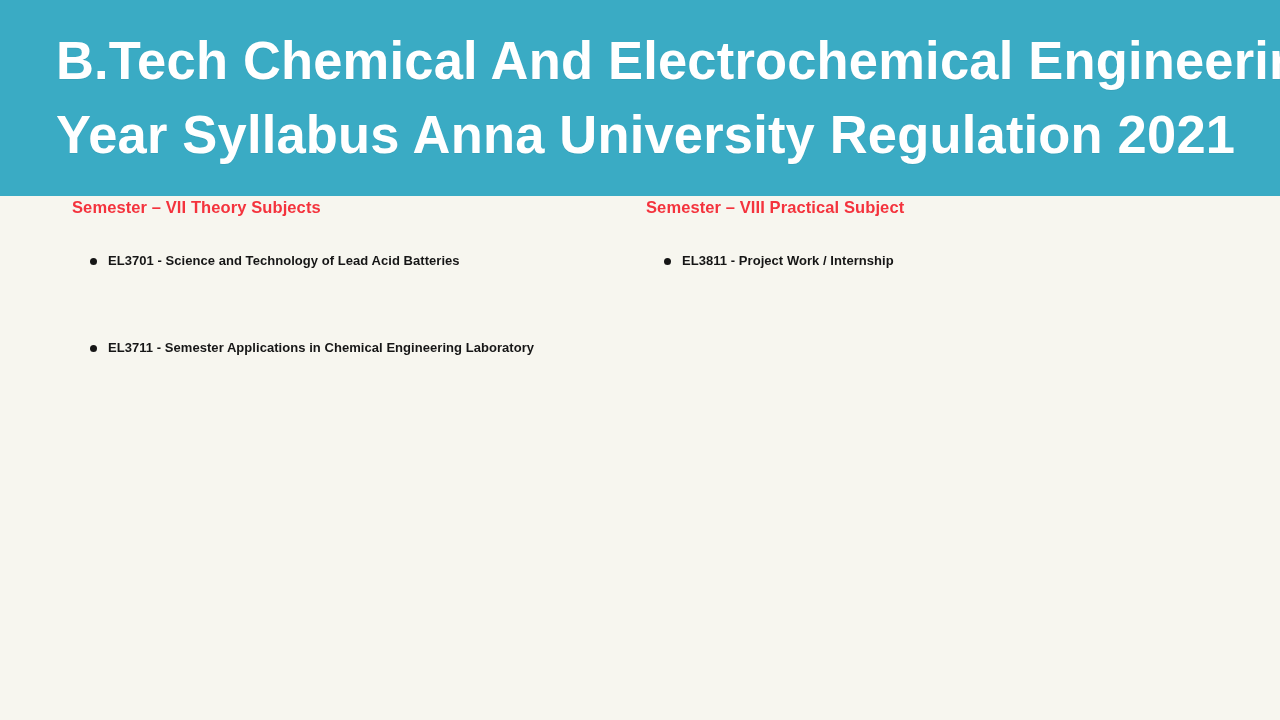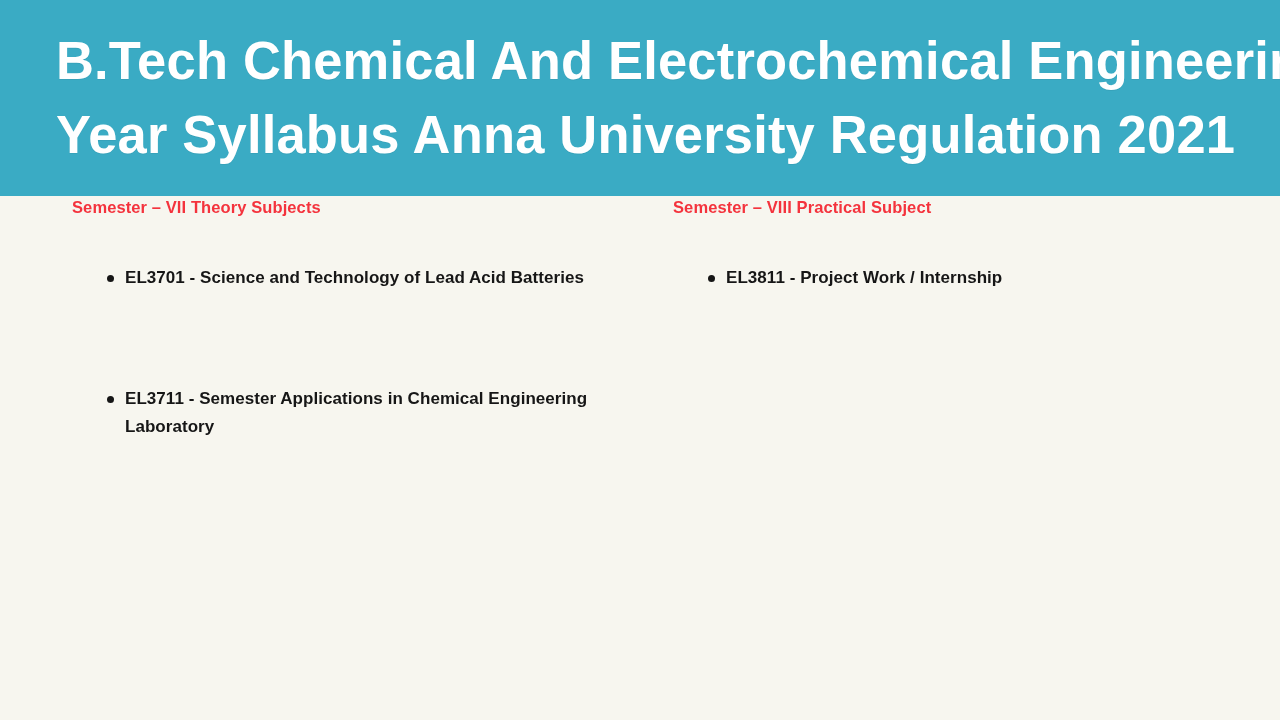--- a/index.html
+++ b/index.html
@@ -65,21 +65,21 @@
     height: 545px;
     box-sizing: border-box;
   }
 
   .col {
     position: absolute;
     top: 0;
     box-sizing: border-box;
   }
   .col-left  { left: 72px;  width: 540px; }
-  .col-right { left: 673px; width: 540px; }
+  .col-right { left: 646px; width: 540px; }
 
   .section { margin: 0; }
 
   .section-heading {
     color: #f4333d;
     font-family: "Liberation Sans", sans-serif;
     font-weight: 700;
     font-size: 16.5px;
     line-height: 22px;
     margin: 0;
@@ -90,24 +90,24 @@
   ul.subject-list {
     list-style: none;
     margin: 0;
     padding: 0;
   }
   ul.subject-list li {
     position: relative;
     color: #161616;
     font-family: "Liberation Sans", sans-serif;
     font-weight: 700;
-    font-size: 17px;
+    font-size: 13px;
     line-height: 28px;
     padding-left: 36px;
-    margin: 17px;
+    margin: 0;
     letter-spacing: 0.05px;
   }
   ul.subject-list li::before {
     content: "";
     position: absolute;
     left: 18px;
     top: 11px;
     width: 7px;
     height: 7px;
     border-radius: 50%;

